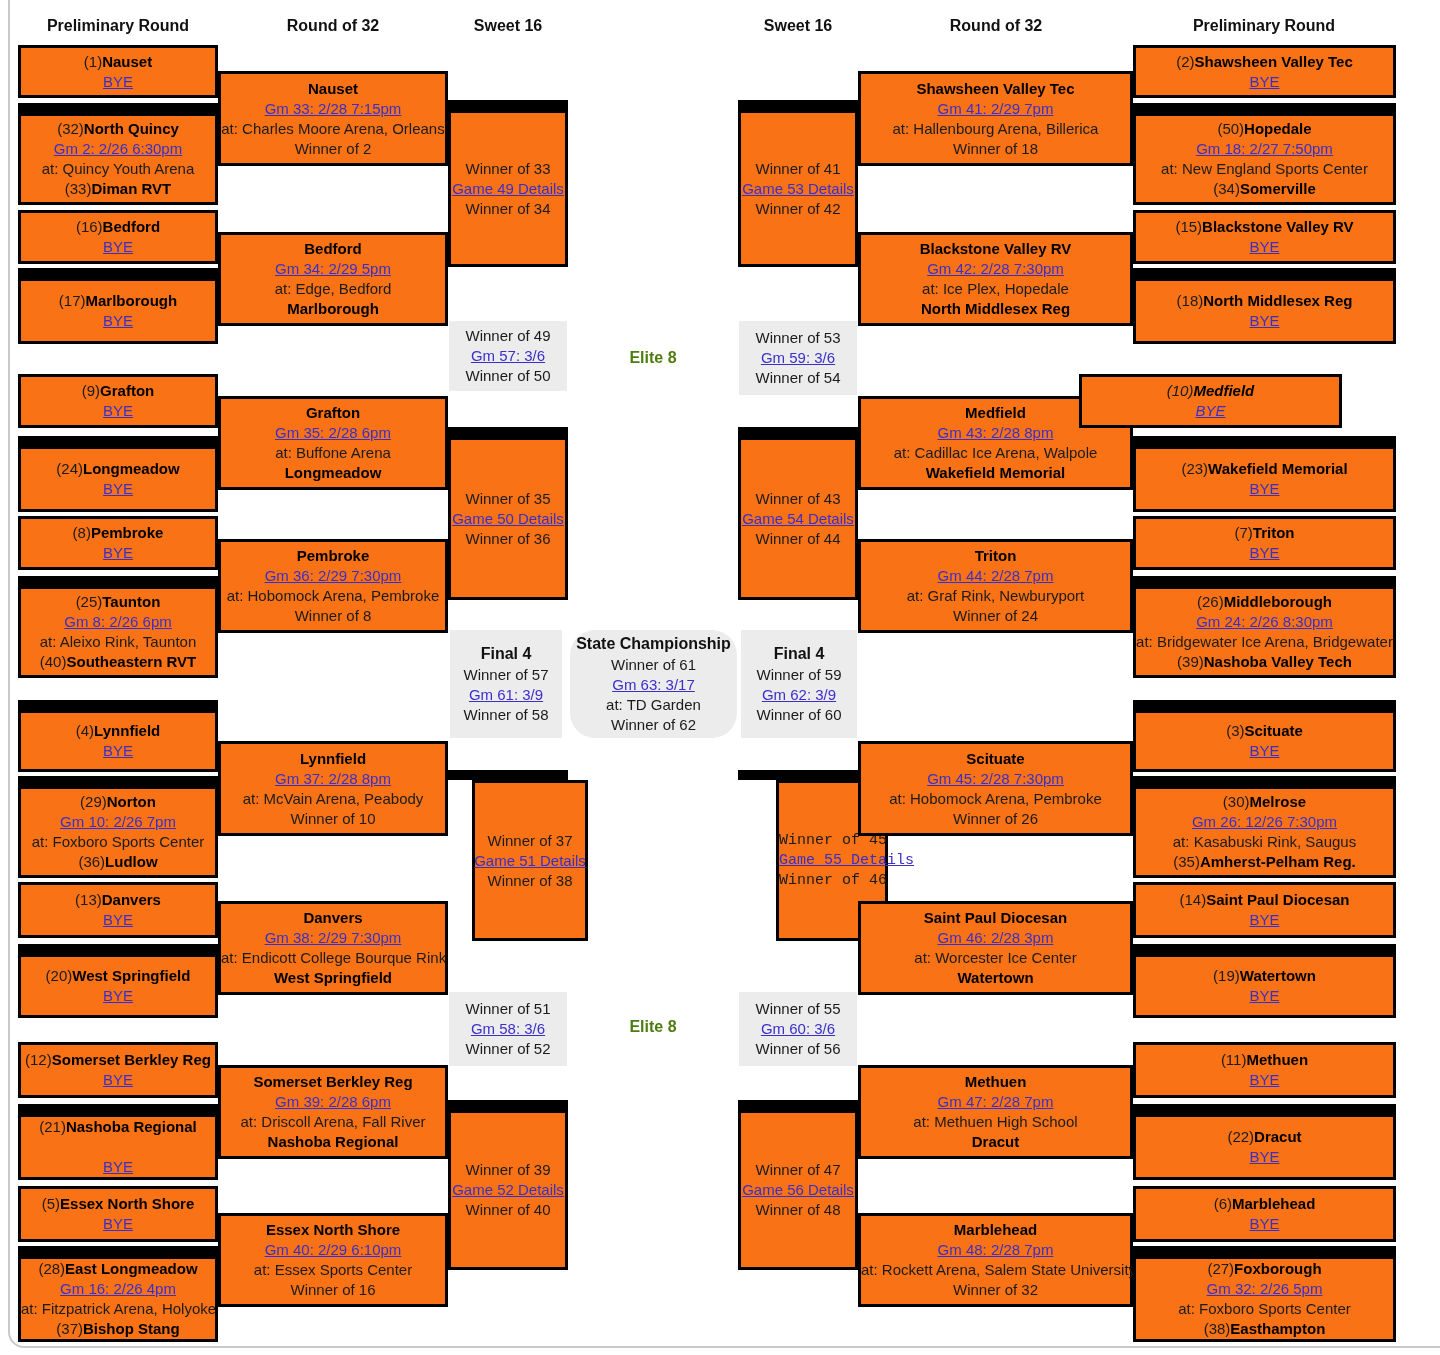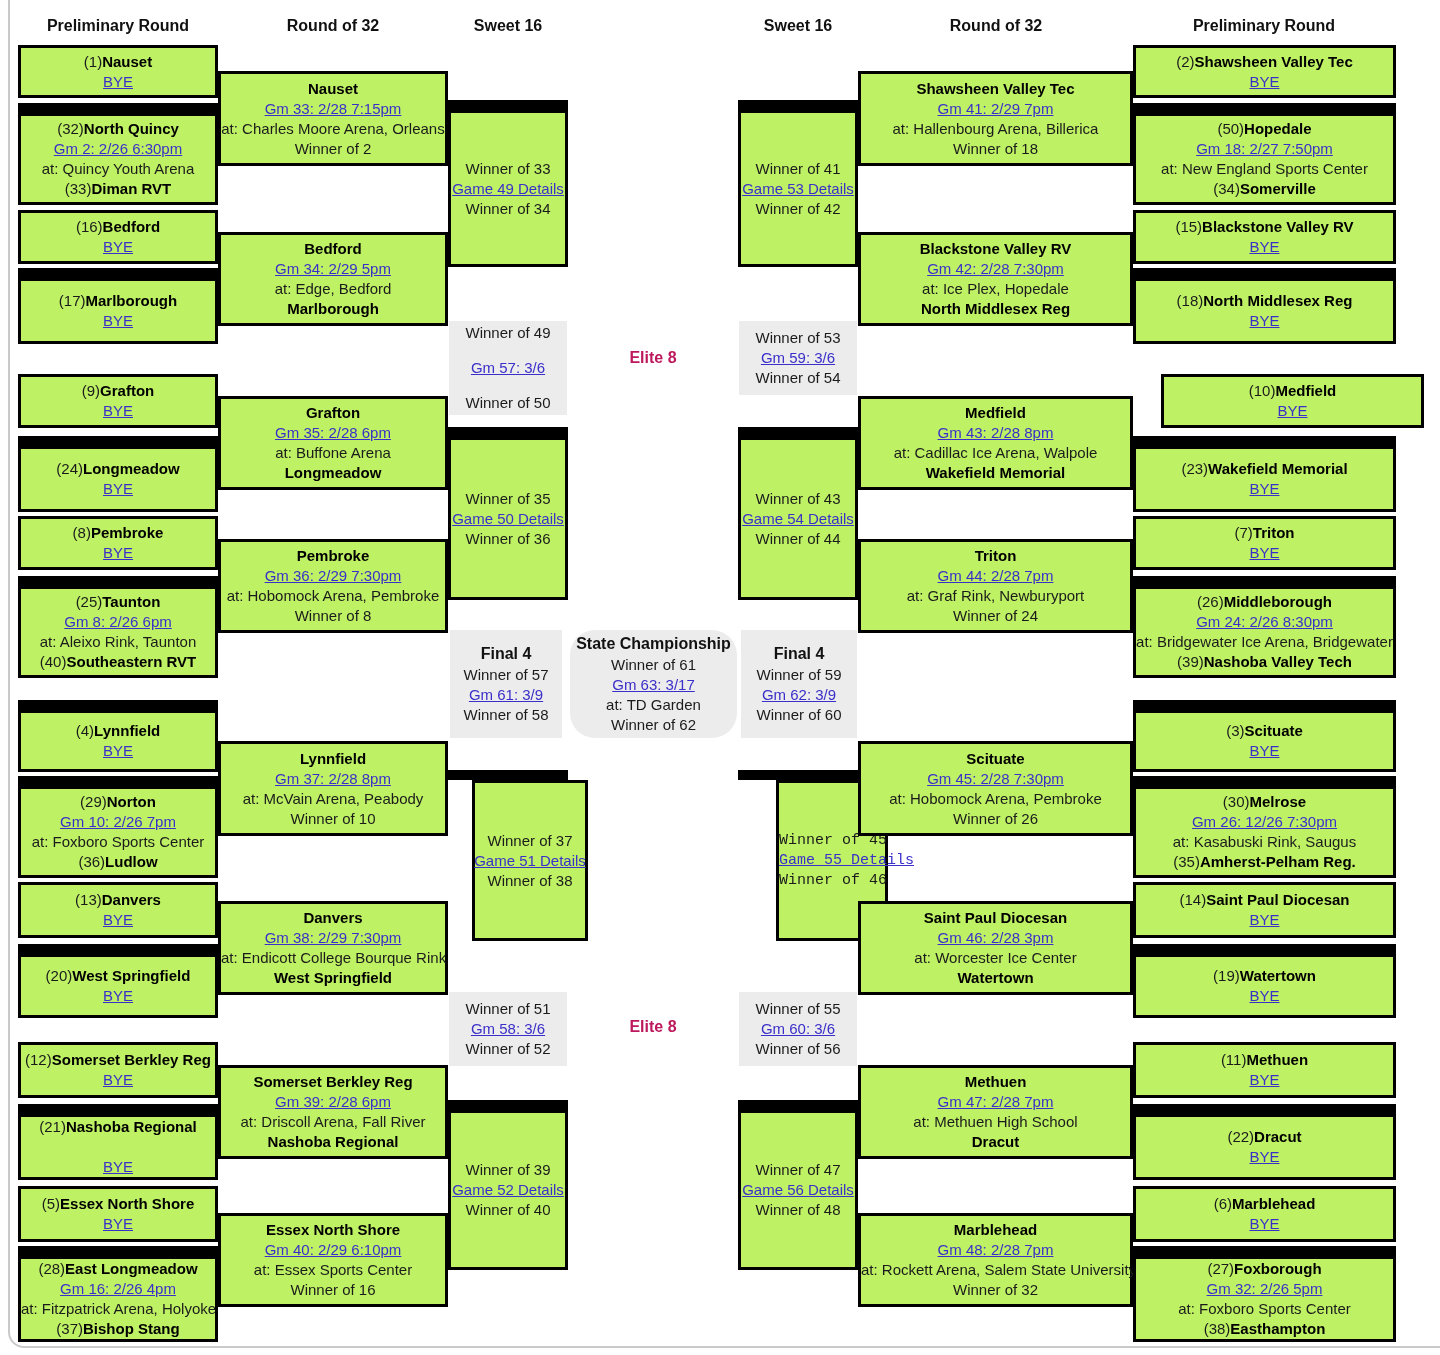--- a/index.html
+++ b/index.html
@@ -3,24 +3,24 @@
 <meta charset="utf-8">
 <style>
   html,body{margin:0;padding:0;background:#ffffff;}
   body{width:1440px;height:1355px;position:relative;overflow:hidden;
        font-family:"Liberation Sans","DejaVu Sans",sans-serif;color:#1b1b1b;}
   .panel{position:absolute;left:8px;top:-18px;width:1468px;height:1366px;
          border:2px solid #c9c9c9;border-radius:16px;box-sizing:border-box;}
   .hdr{position:absolute;top:17px;transform:translateX(-50%);
        font-size:16px;font-weight:bold;color:#111;white-space:nowrap;}
   .elite{position:absolute;left:568px;width:170px;text-align:center;
-         font-size:16px;font-weight:bold;color:#be185d;line-height:20px;}
+         font-size:16px;font-weight:bold;color:#4d7c0f;line-height:20px;}
   .bx,.gbx{position:absolute;box-sizing:border-box;display:flex;flex-direction:column;
          justify-content:center;text-align:center;font-size:15px;line-height:20px;}
-  .bx{border:3px solid #000;background:#bef264;}
+  .bx{border:3px solid #000;background:#f97316;}
   .gbx{background:#ececec;border:none;}
   .bar{position:absolute;height:10px;background:#000;}
   .ln{white-space:nowrap;overflow:visible;}
   .ttl{font-weight:bold;font-size:16px;line-height:22px;color:#111;}
   .team{font-weight:bold;color:#000;}
   .seed{font-weight:normal;color:#1b1b1b;}
   a.lnk{color:#3b2fc9;text-decoration:underline;cursor:pointer;}
 </style>
 </head>
 <body>
@@ -184,21 +184,21 @@
       <div class="ln">Winner of 37</div>
       <div class="ln"><a class="lnk" href="#">Game 51 Details</a></div>
       <div class="ln">Winner of 38</div>
     </div>
     <div class="bar" style="left: 448px; top: 1100px; width: 120px;"></div>
     <div class="bx" style="left: 448px; top: 1110px; width: 120px; height: 160px;">
       <div class="ln">Winner of 39</div>
       <div class="ln"><a class="lnk" href="#">Game 52 Details</a></div>
       <div class="ln">Winner of 40</div>
     </div>
-    <div class="gbx" style="left: 449px; top: 321px; width: 118px; height: 94px; gap: 15px;">
+    <div class="gbx" style="left: 449px; top: 321px; width: 118px; height: 70px;">
       <div class="ln">Winner of 49</div>
       <div class="ln"><a class="lnk" href="#">Gm 57: 3/6</a></div>
       <div class="ln">Winner of 50</div>
     </div>
     <div class="gbx" style="left: 449px; top: 992px; width: 118px; height: 74px;">
       <div class="ln">Winner of 51</div>
       <div class="ln"><a class="lnk" href="#">Gm 58: 3/6</a></div>
       <div class="ln">Winner of 52</div>
     </div>
     <div class="gbx" style="left: 450px; top: 630px; width: 112px; height: 108px;">
@@ -315,21 +315,21 @@
     </div>
     <div class="bx" style="left: 1133px; top: 210px; width: 263px; height: 54px;">
       <div class="ln"><span class="seed">(15)</span><span class="team">Blackstone Valley RV</span></div>
       <div class="ln"><a class="lnk" href="#">BYE</a></div>
     </div>
     <div class="bar" style="left: 1133px; top: 268px; width: 263px;"></div>
     <div class="bx" style="left: 1133px; top: 278px; width: 263px; height: 66px;">
       <div class="ln"><span class="seed">(18)</span><span class="team">North Middlesex Reg</span></div>
       <div class="ln"><a class="lnk" href="#">BYE</a></div>
     </div>
-    <div class="bx" style="left: 1161px; top: 374px; width: 263px; height: 54px;">
+    <div class="bx" style="left: 1079px; top: 374px; width: 263px; height: 54px; font-style: italic;">
       <div class="ln"><span class="seed">(10)</span><span class="team">Medfield</span></div>
       <div class="ln"><a class="lnk" href="#">BYE</a></div>
     </div>
     <div class="bar" style="left: 1133px; top: 436px; width: 263px;"></div>
     <div class="bx" style="left: 1133px; top: 446px; width: 263px; height: 66px;">
       <div class="ln"><span class="seed">(23)</span><span class="team">Wakefield Memorial</span></div>
       <div class="ln"><a class="lnk" href="#">BYE</a></div>
     </div>
     <div class="bx" style="left: 1133px; top: 516px; width: 263px; height: 54px;">
       <div class="ln"><span class="seed">(7)</span><span class="team">Triton</span></div>

